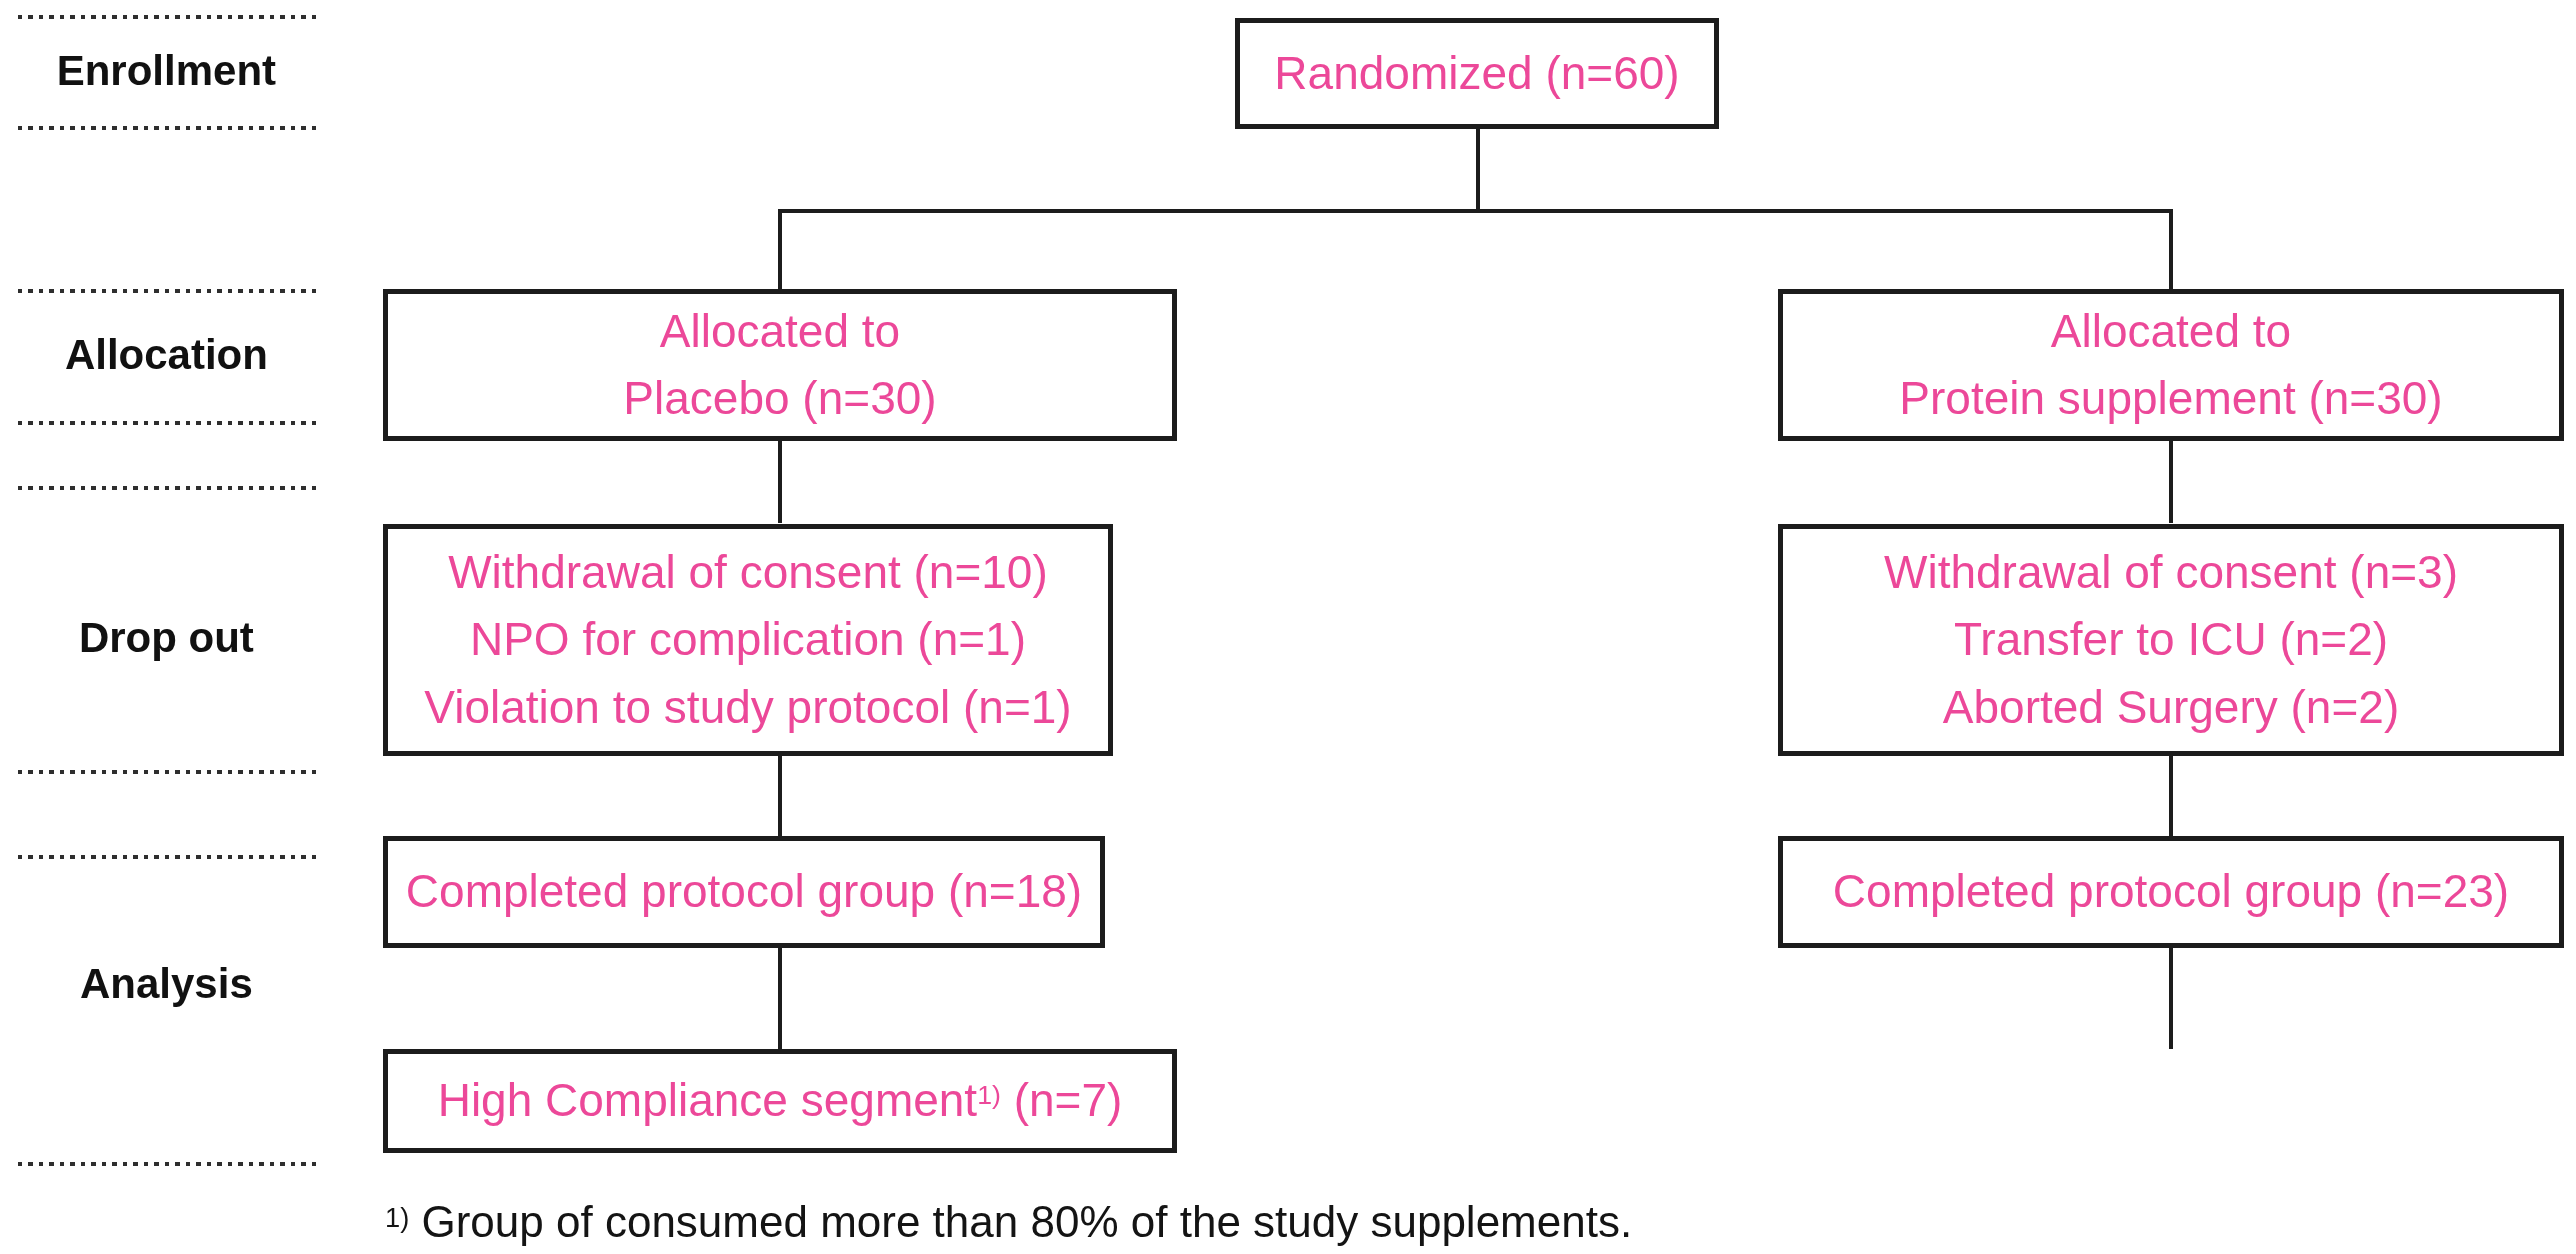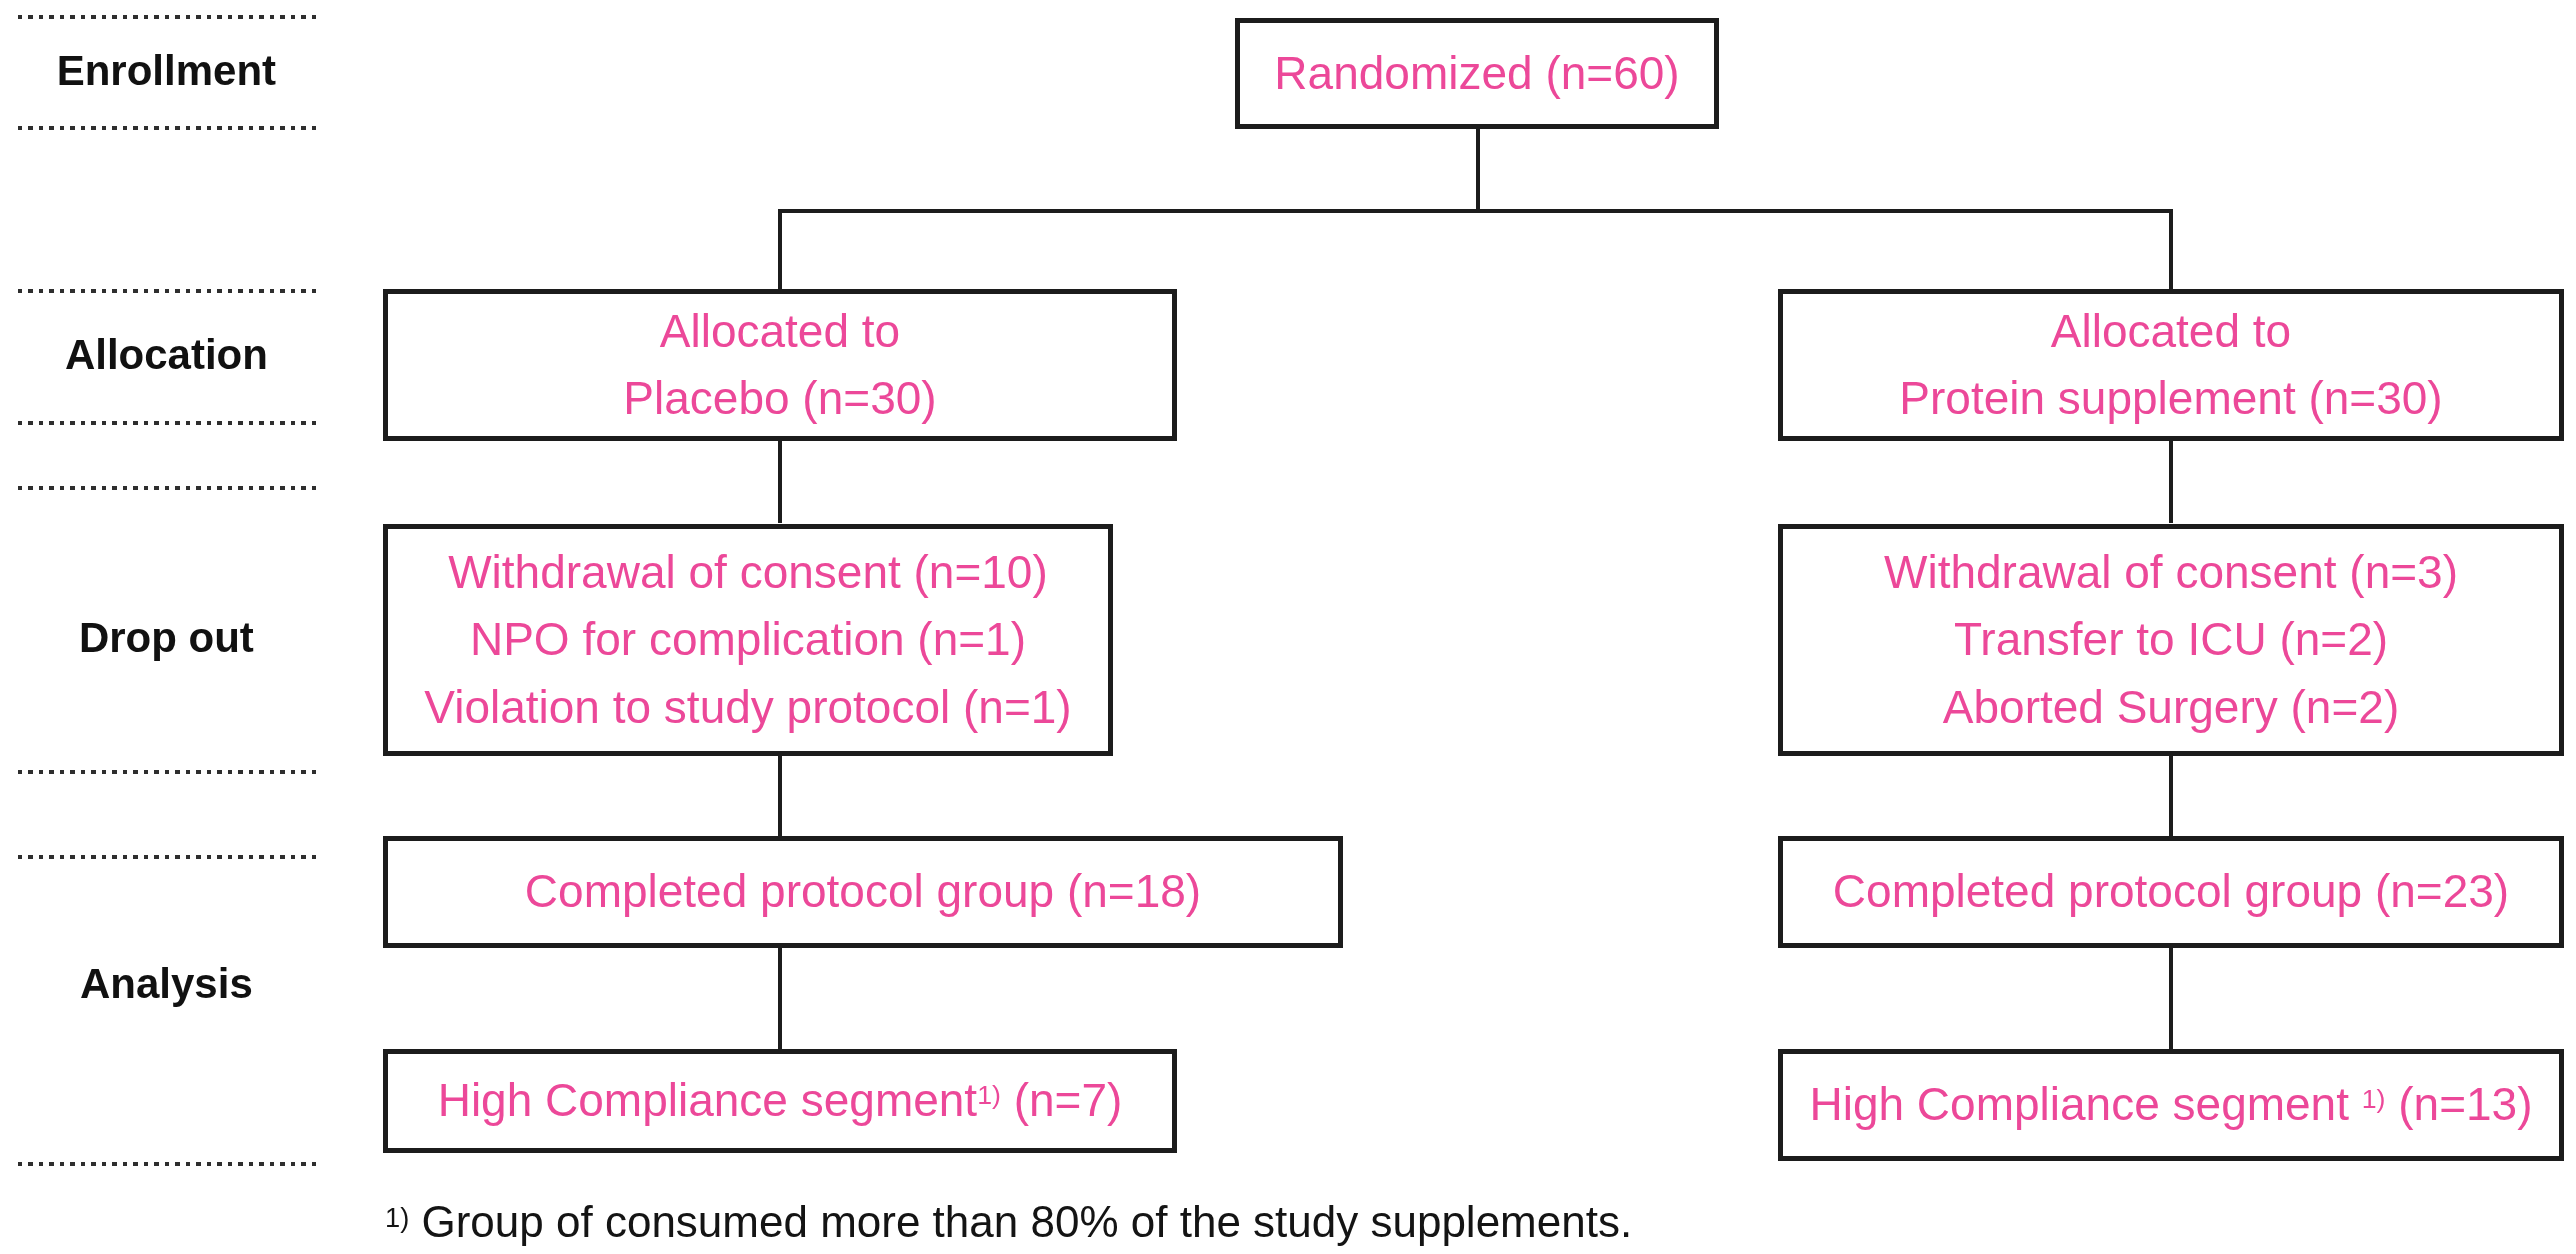--- a/index.html
+++ b/index.html
@@ -125,32 +125,29 @@
     <div>Withdrawal of consent (n=10)</div>
     <div>NPO for complication (n=1)</div>
     <div>Violation to study protocol (n=1)</div>
   </div>
   <div class="box" style="left:1778px; top:524px; width:786px; height:232px">
     <div>Withdrawal of consent (n=3)</div>
     <div>Transfer to ICU (n=2)</div>
     <div>Aborted Surgery (n=2)</div>
   </div>
 
-  <div class="box" style="left:383px; top:836px; width:960px; height:112px">
+  <div class="box" style="left:383px; top:836px; width:722px; height:112px">
     <div>Completed protocol group (n=18)</div>
   </div>
   <div class="box" style="left:1778px; top:836px; width:786px; height:112px">
     <div>Completed protocol group (n=23)</div>
   </div>
 
   <div class="box" style="left:383px; top:1049px; width:794px; height:104px">
     <div><span>High Compliance segment</span><span class="supmark">1)</span><span> (n=7)</span></div>
-  </div>
-  <div class="box" style="left:1778px; top:1049px; width:786px; height:112px">
-    <div><span>High Compliance segment </span><span class="supmark">1)</span><span> (n=13)</span></div>
   </div>
 
   <div id="footnote">
     <span class="supmark">1)</span><span> Group of consumed more than 80% of the study supplements.</span>
   </div>
 
 </div>
 
 
 </body></html>

